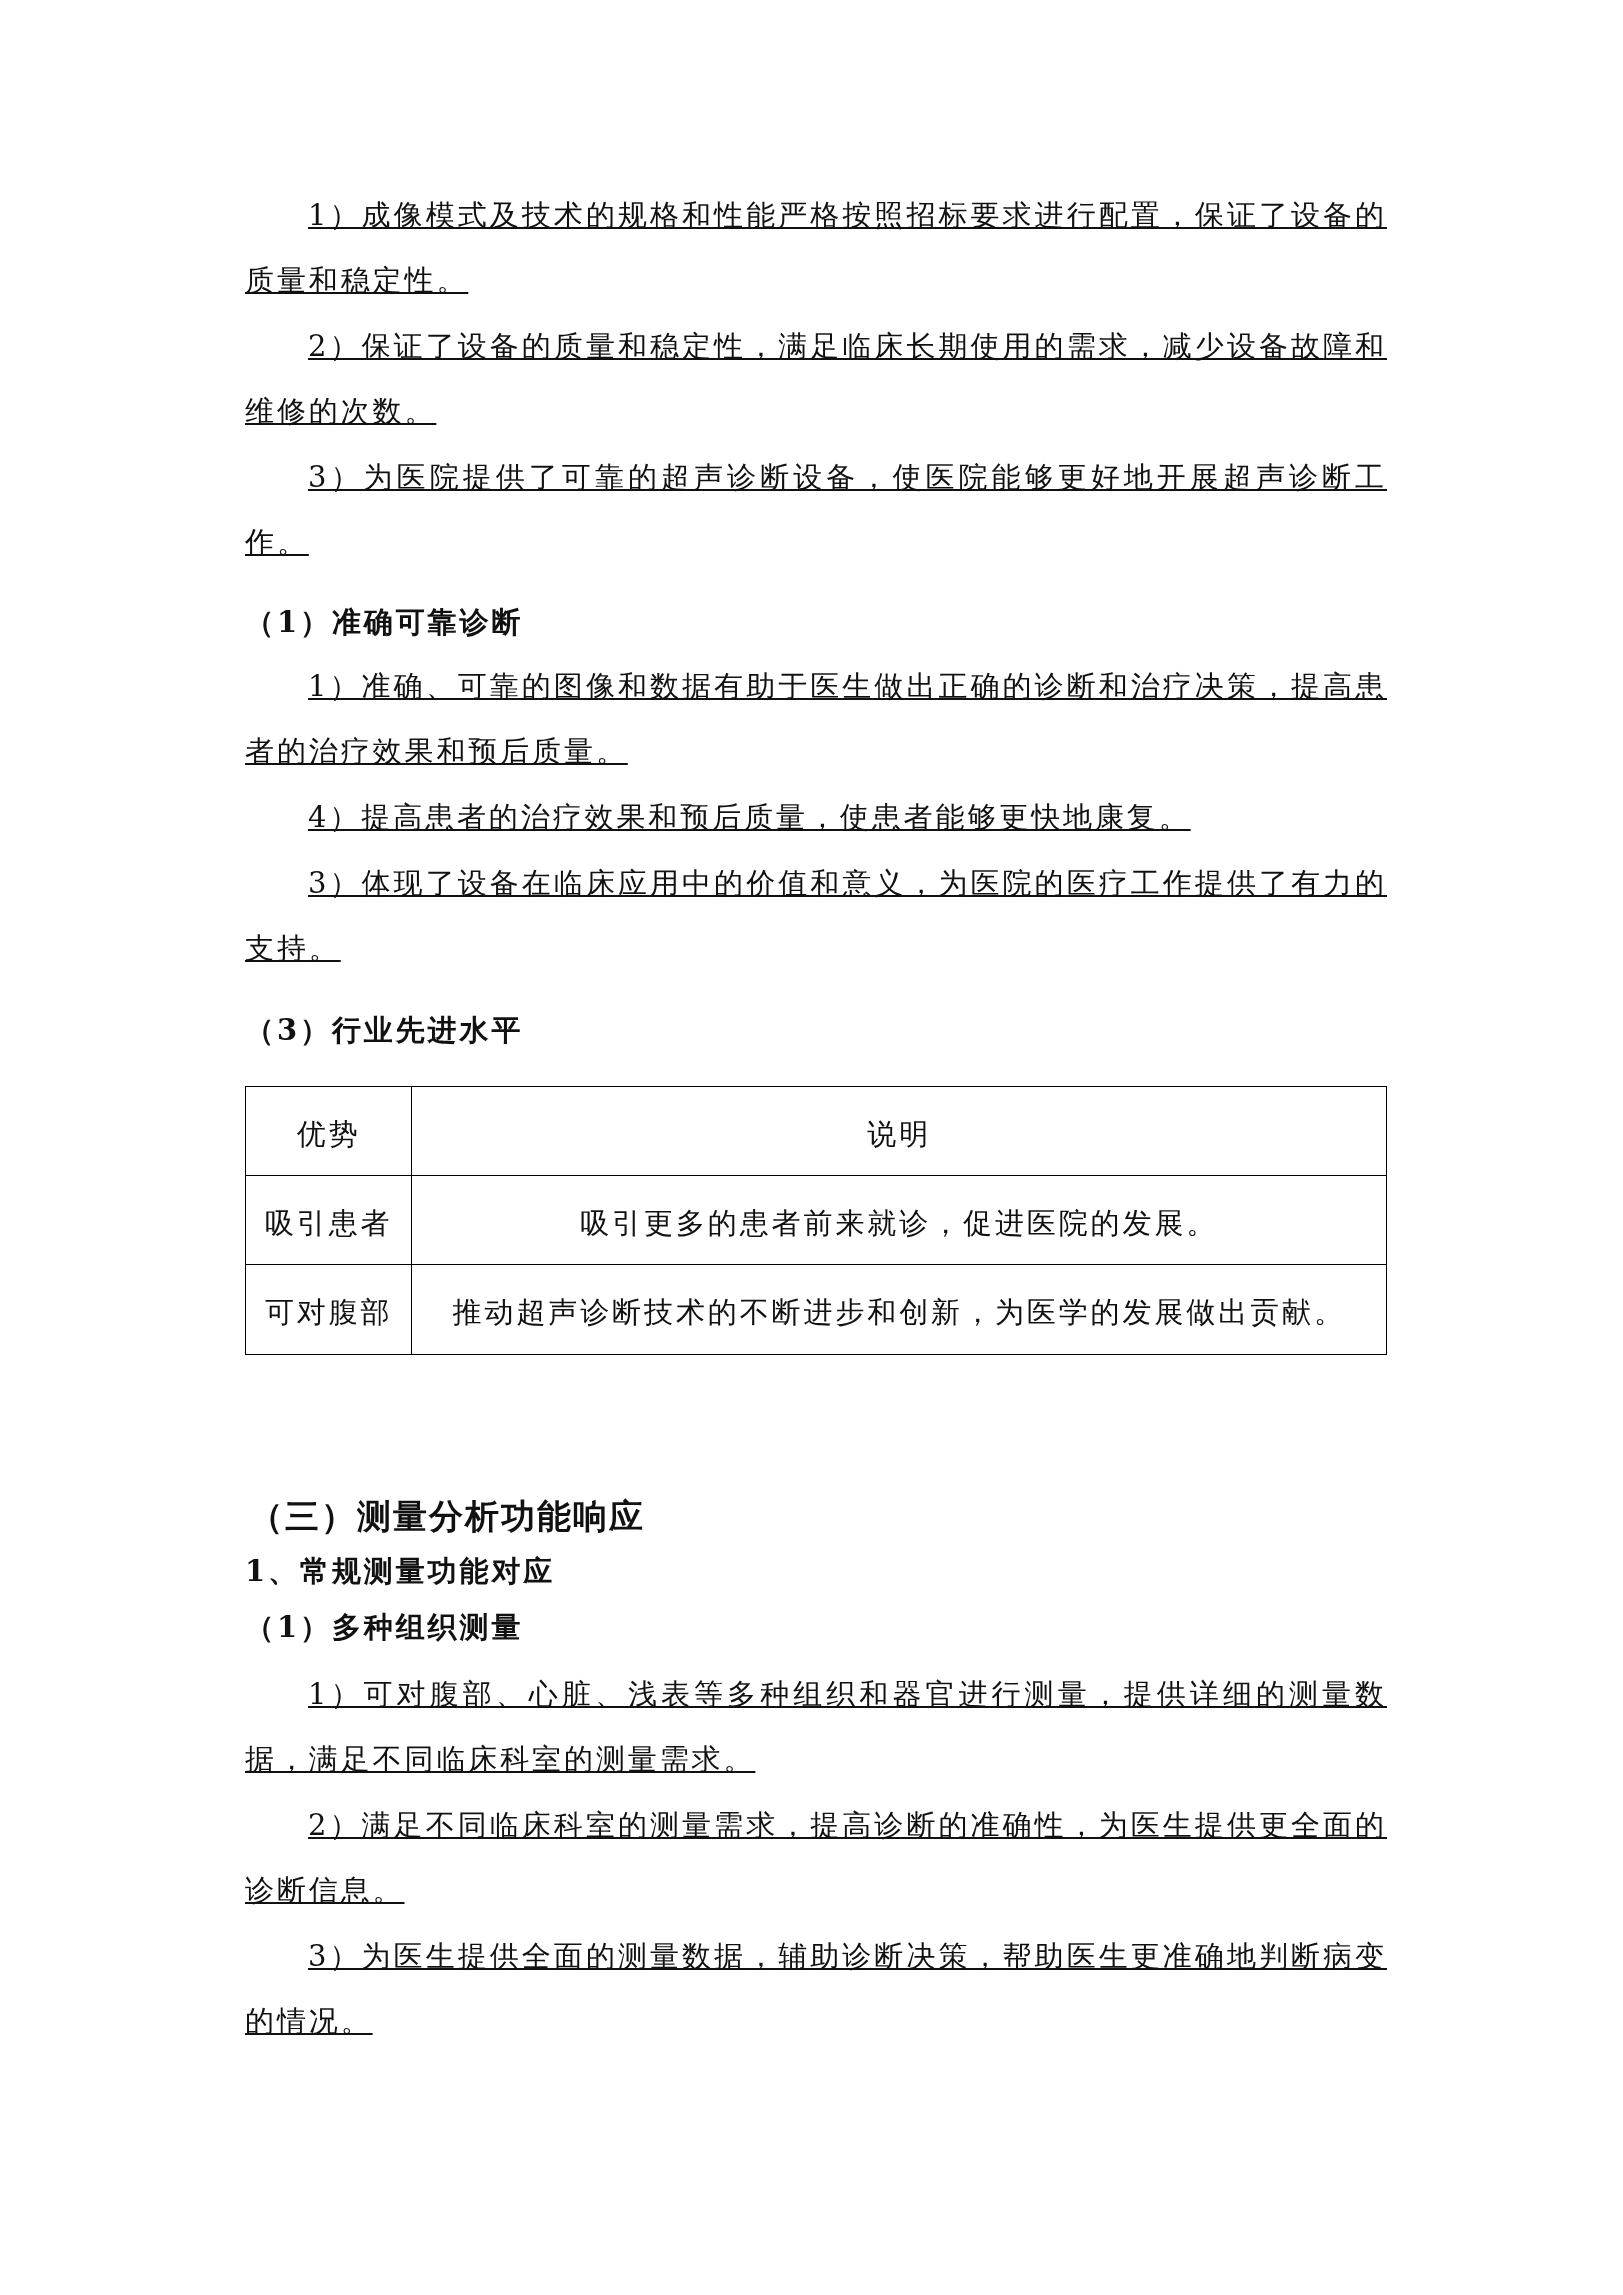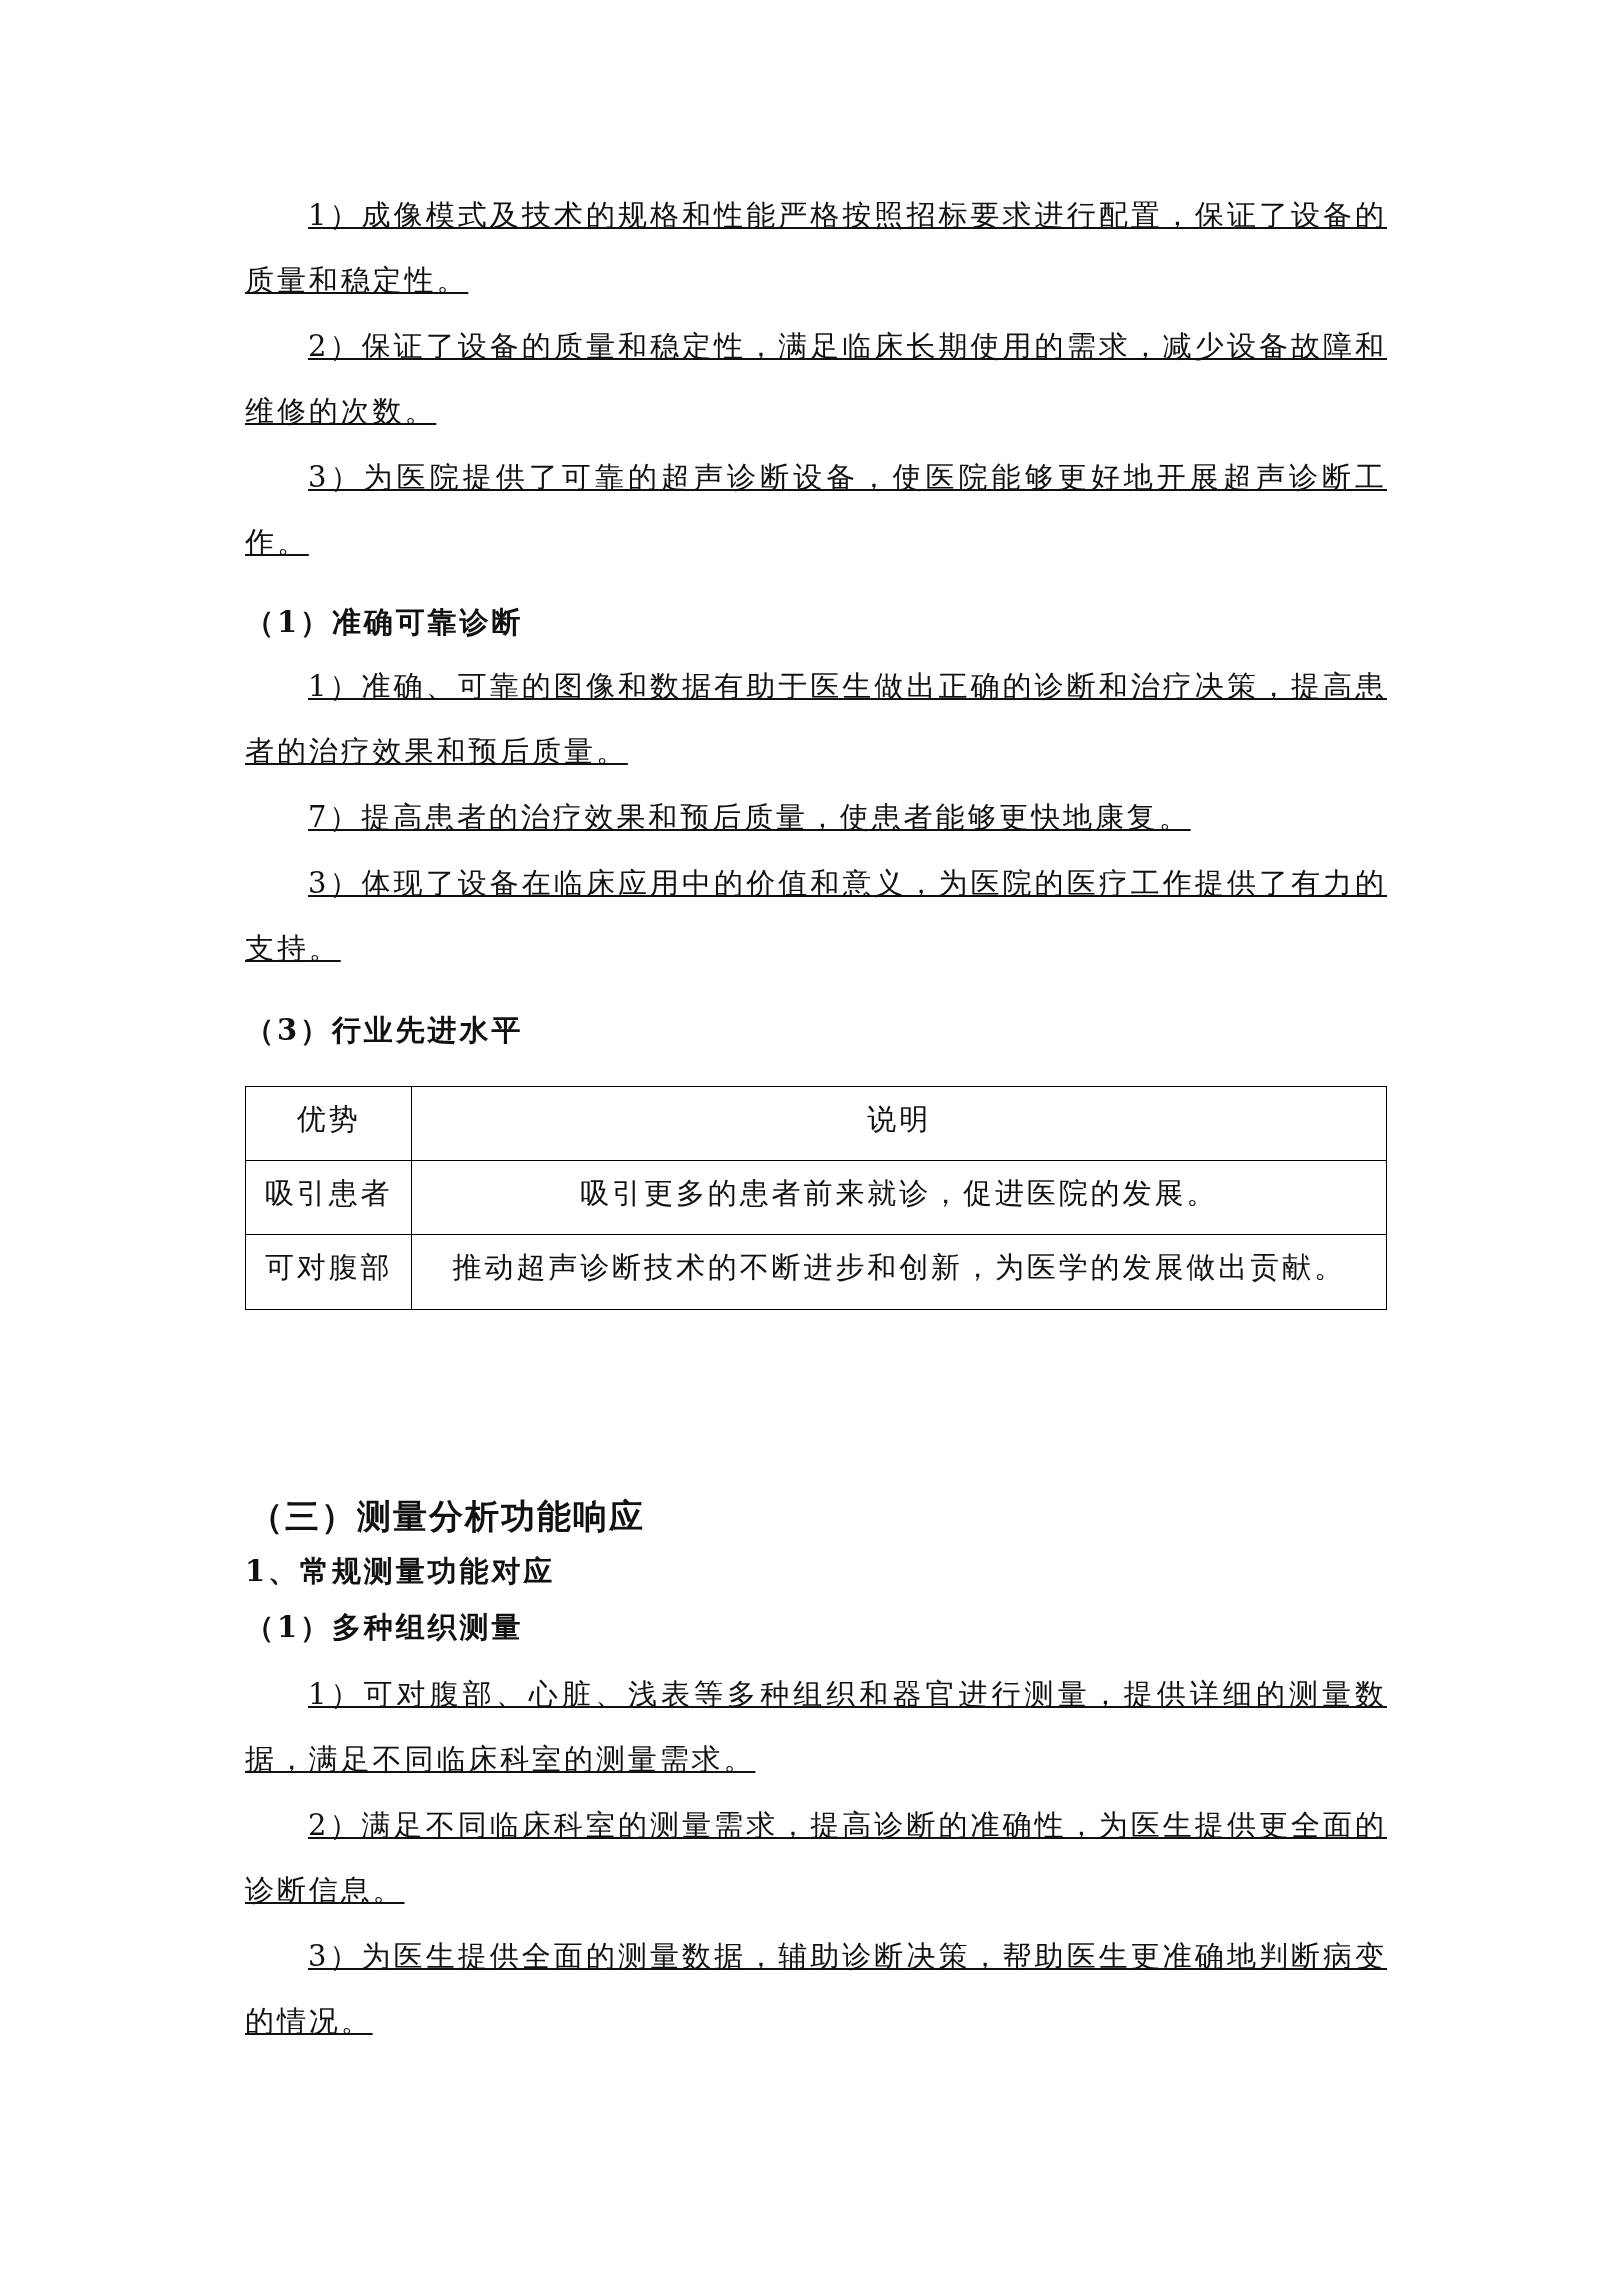--- a/index.html
+++ b/index.html
@@ -22,34 +22,34 @@
     border-collapse: collapse; font-size: 29px; letter-spacing: 2.9px;
   }
   table.adv td, table.adv th {
     border: 1.6px solid #000; font-weight: normal; vertical-align: top;
     padding: 9.2px 9.2px; text-align: center; line-height: 64px;
   }
   table.adv tr.hdr td { height: 62px; }
   table.adv tr.r1 td { height: 130px; }
   table.adv tr.r2 td, table.adv tr.r3 td { height: 62px; }
   table.adv td.c1 { width: 147px; line-height: 64px; }
-  table.adv tr td { padding-top: 0; }
+  table.adv tr td { padding-top: 15px; }
 </style>
 </head>
 <body>
 
 <div class="page">
 
   <p class="p indent" style="top:183px;">1）成像模式及技术的规格和性能严格按照招标要求进行配置，保证了设备的质量和稳定性。</p>
   <p class="p indent" style="top:314px;">2）保证了设备的质量和稳定性，满足临床长期使用的需求，减少设备故障和维修的次数。</p>
   <p class="p indent" style="top:445px;">3）为医院提供了可靠的超声诊断设备，使医院能够更好地开展超声诊断工作。</p>
 
   <h3 class="h3" style="top:603px;">（1）准确可靠诊断</h3>
   <p class="p indent" style="top:654px;">1）准确、可靠的图像和数据有助于医生做出正确的诊断和治疗决策，提高患者的治疗效果和预后质量。</p>
-  <p class="p indent" style="top:785px;">7）提高患者的治疗效果和预后质量，使患者能够更快地康复。</p>
+  <p class="p indent" style="top:785px;">4）提高患者的治疗效果和预后质量，使患者能够更快地康复。</p>
   <p class="p indent" style="top:851px;">3）体现了设备在临床应用中的价值和意义，为医院的医疗工作提供了有力的支持。</p>
 
   <h3 class="h3" style="top:1011px;">（3）行业先进水平</h3>
 
   <table class="adv">
     <tbody>
         <tr class="hdr">
       <td class="c1">优势</td>
       <td>说明</td>
     </tr>

